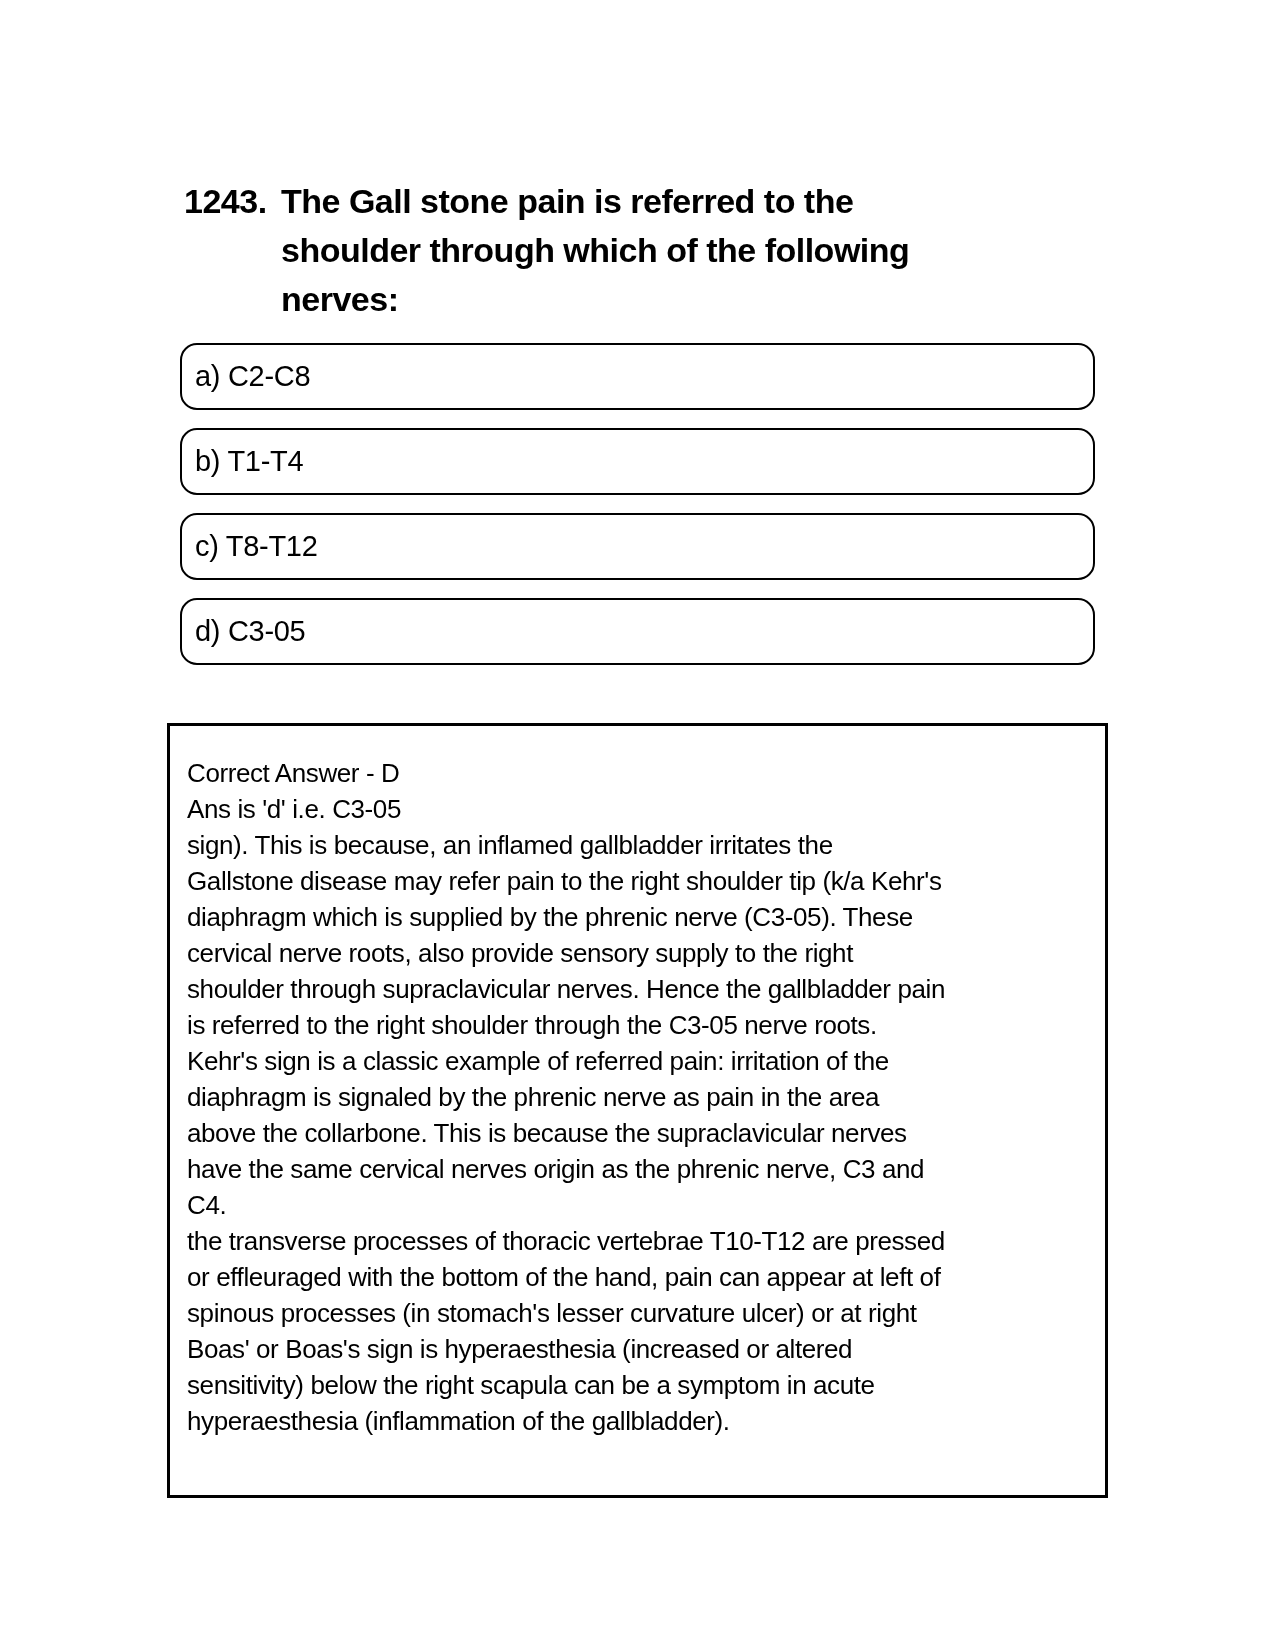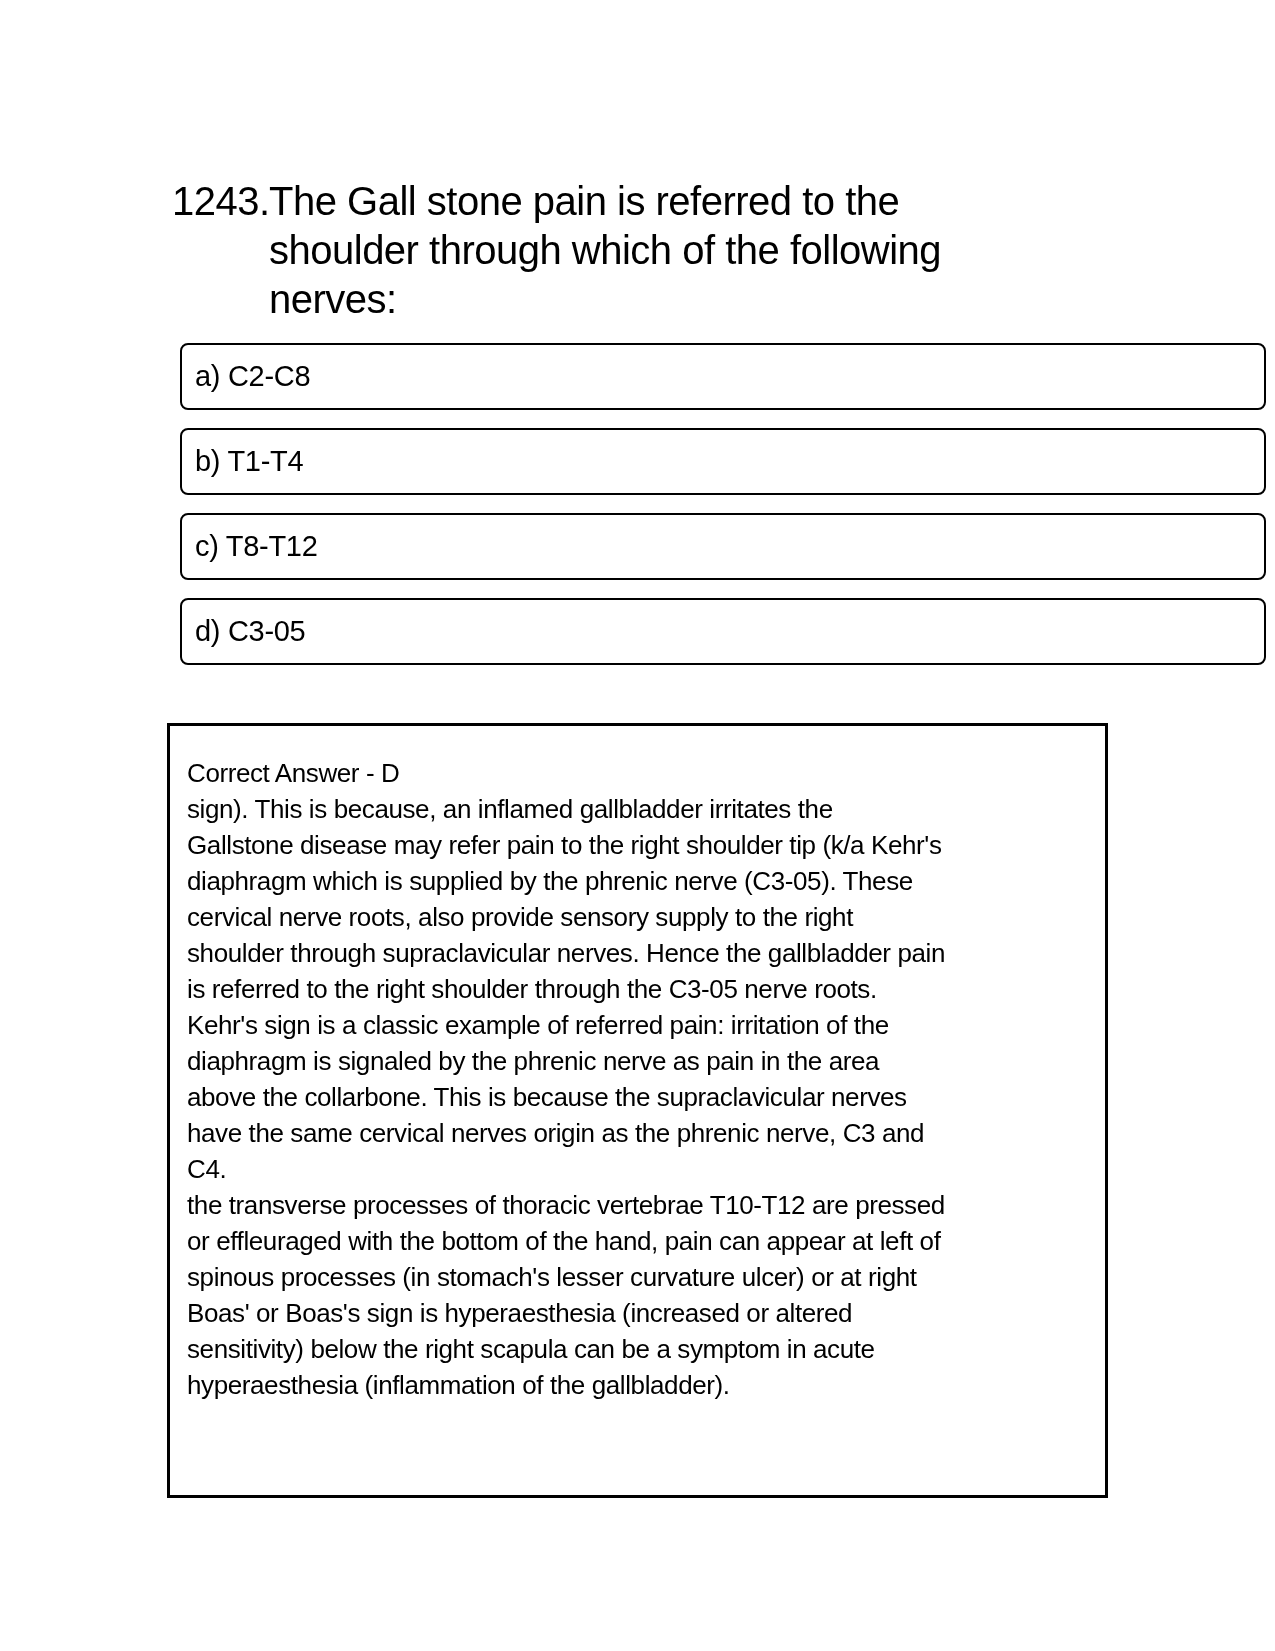--- a/index.html
+++ b/index.html
@@ -8,24 +8,24 @@
     background: #ffffff;
     position: relative;
     overflow: hidden;
     font-family: "Liberation Sans", sans-serif;
     color: #000000;
   }
 
   
   .question {
     position: absolute;
-    left: 172px; top: 177px;
+    left: 184px; top: 177px;
     width: 940px;
-    font-weight: normal;
-    font-size: 40px;
+    font-weight: bold;
+    font-size: 34px;
     line-height: 49px;
     letter-spacing: -0.5px;
   }
   .qnum {
     position: absolute;
     left: 0; top: 0;
   }
   .qtext {
     display: block;
     margin-left: 97px;
@@ -33,24 +33,24 @@
   }
 
   
   .options {
     position: absolute;
     left: 180px; top: 343px;
     width: 915px;
   }
   .option-box {
     box-sizing: border-box;
-    width: 1086px; height: 67px;
+    width: 915px; height: 67px;
     margin-bottom: 18px;
     border: 2px solid #000000;
-    border-radius: 8px;
+    border-radius: 17px;
     background: #ffffff;
     display: flex;
     align-items: center;
     padding-left: 13px;
     font-size: 29px;
     letter-spacing: -0.3px;
     cursor: pointer;
   }
 
   
@@ -94,20 +94,21 @@
     <span>c) T8-T12</span>
   </div>
     <div class="option-box">
     <span>d) C3-05</span>
   </div>
   </div>
 
 <div class="explanation">
 
 <div class="exp-line">Correct Answer - D</div>
+    <div class="exp-line">Ans is 'd' i.e. C3-05</div>
     <div class="exp-line">sign). This is because, an inflamed gallbladder irritates the</div>
     <div class="exp-line">Gallstone disease may refer pain to the right shoulder tip (k/a Kehr's</div>
     <div class="exp-line">diaphragm which is supplied by the phrenic nerve (C3-05). These</div>
     <div class="exp-line">cervical nerve roots, also provide sensory supply to the right</div>
     <div class="exp-line">shoulder through supraclavicular nerves. Hence the gallbladder pain</div>
     <div class="exp-line">is referred to the right shoulder through the C3-05 nerve roots.</div>
     <div class="exp-line">Kehr's sign is a classic example of referred pain: irritation of the</div>
     <div class="exp-line">diaphragm is signaled by the phrenic nerve as pain in the area</div>
     <div class="exp-line">above the collarbone. This is because the supraclavicular nerves</div>
     <div class="exp-line">have the same cervical nerves origin as the phrenic nerve, C3 and</div>

